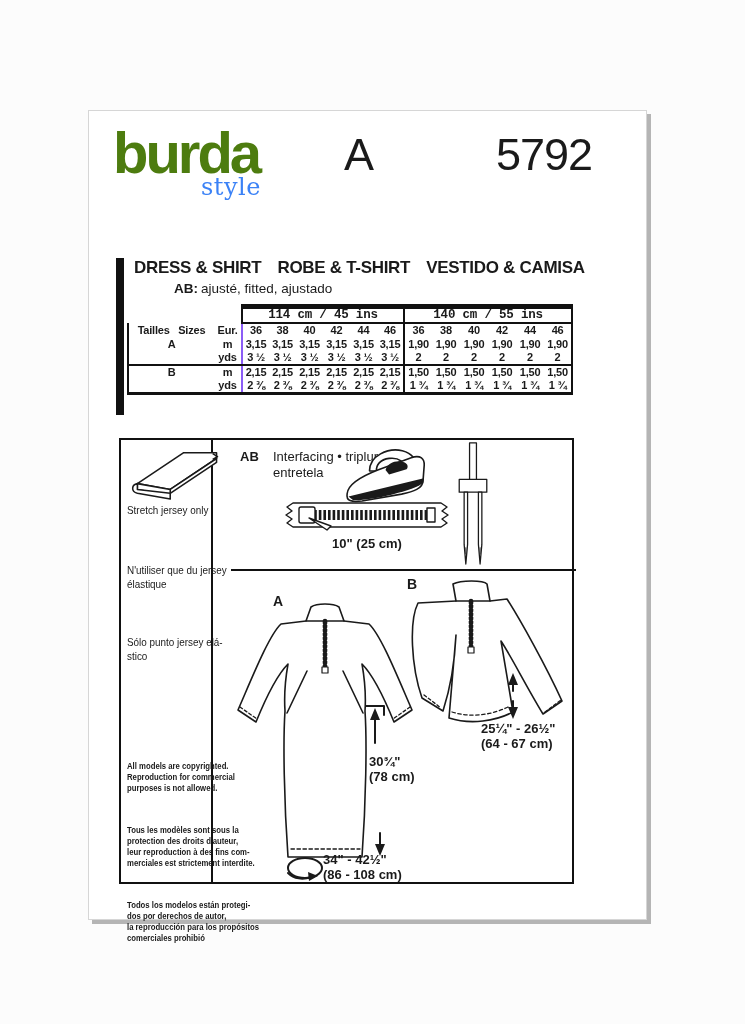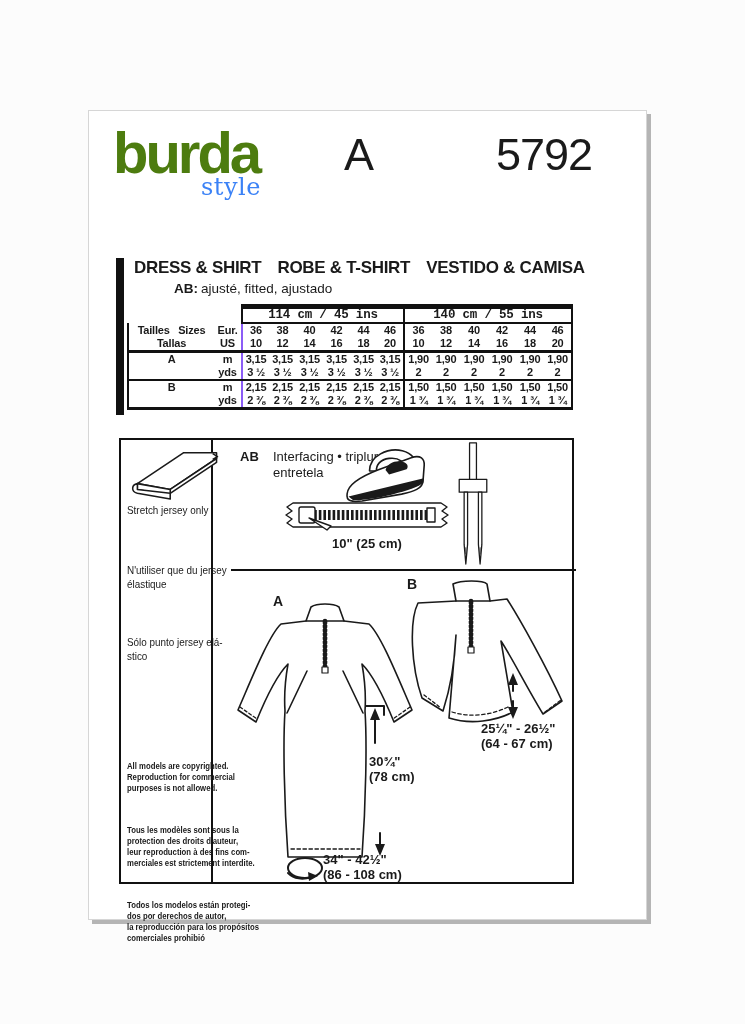--- a/index.html
+++ b/index.html
@@ -116,36 +116,20 @@
         <td>40</td>
         <td>42</td>
         <td>44</td>
         <td>46</td>
         <td class="l">36</td>
         <td>38</td>
         <td>40</td>
         <td>42</td>
         <td>44</td>
         <td class="r">46</td>
-      </tr>
-      <tr class="r-us">
-        <td class="lab l">Tallas</td>
-        <td class="unit">US</td>
-        <td>10</td>
-        <td>12</td>
-        <td>14</td>
-        <td>16</td>
-        <td>18</td>
-        <td>20</td>
-        <td class="l">10</td>
-        <td>12</td>
-        <td>14</td>
-        <td>16</td>
-        <td>18</td>
-        <td class="r">20</td>
       </tr>
       <tr class="r-am">
         <td class="lab l">A</td>
         <td class="unit">m</td>
         <td>3,15</td>
         <td>3,15</td>
         <td>3,15</td>
         <td>3,15</td>
         <td>3,15</td>
         <td>3,15</td>

